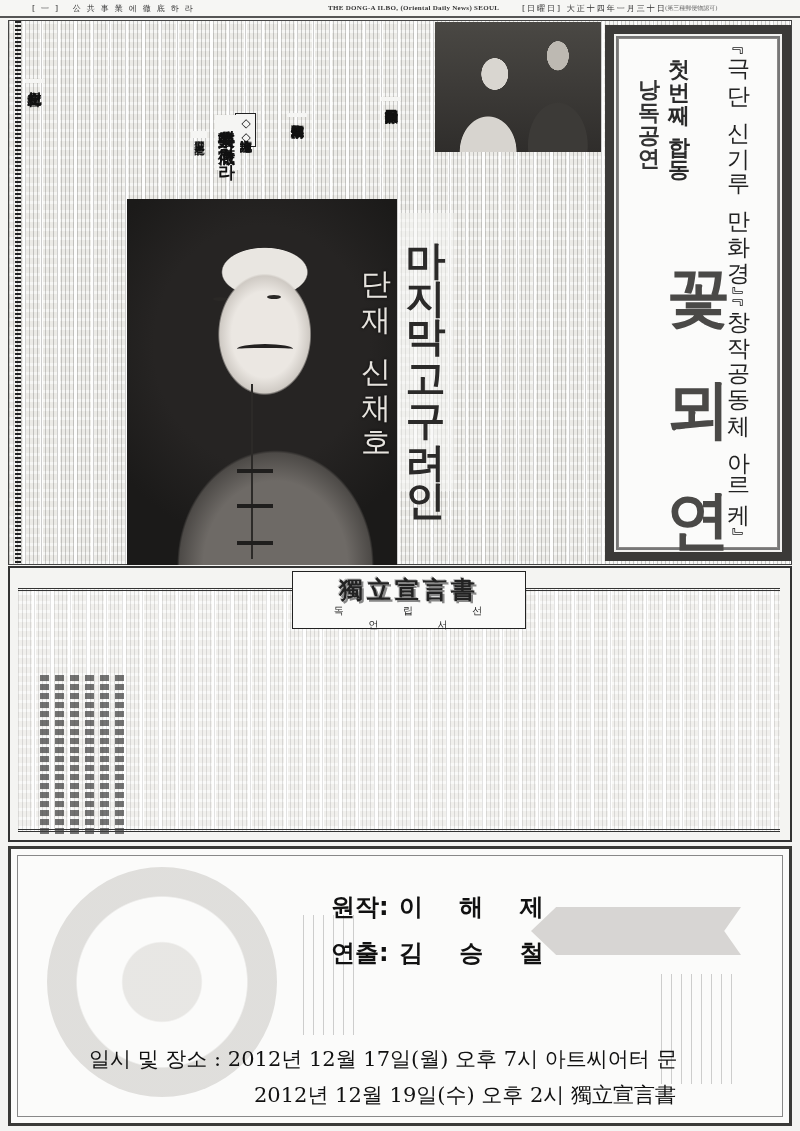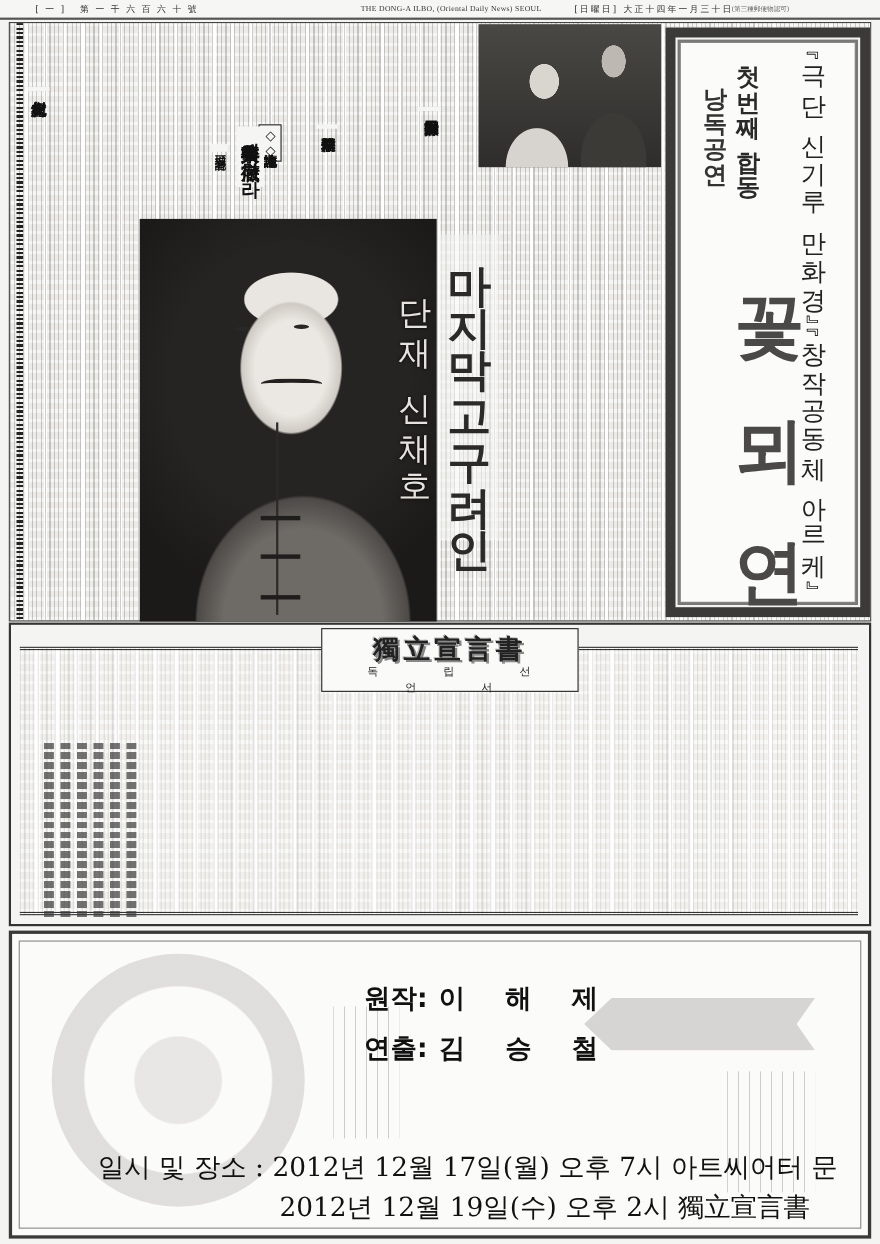--- a/index.html
+++ b/index.html
@@ -22,21 +22,21 @@
       repeating-linear-gradient(90deg, transparent 0px, transparent 14px, rgba(255,255,255,0.95) 14px, rgba(255,255,255,0.95) 18px);
   }
 
   
   .masthead {
     position: absolute; left: 0; top: 0; width: 800px; height: 18px;
     background: #f6f6f4; border-bottom: 2px solid #555;
     font-size: 8px; color: #333; display: flex; align-items: center;
   }
   .masthead .m-left { position: absolute; left: 32px; letter-spacing: 6px; }
-  .masthead .m-center { position: absolute; left: 328px; font-size: 7px; font-family: "Liberation Serif", serif; letter-spacing: 0.3px; }
+  .masthead .m-center { position: absolute; left: 328px; font-size: 7px; font-family: "Liberation Serif", serif; letter-spacing: 0.3px; font-weight: bold; }
   .masthead .m-right { position: absolute; left: 522px; letter-spacing: 2px; }
   .masthead .m-right2 { position: absolute; left: 665px; font-size: 6px; color: #666; }
 
   
   .top { position: absolute; left: 8px; top: 20px; width: 784px; height: 545px; border: 1px solid #444; }
   .top .leftrule { position: absolute; left: 6px; top: 0; width: 6px; height: 100%;
     background: repeating-linear-gradient(180deg,#222 0 2px,transparent 2px 4px); }
   .hdl {
     position: absolute; writing-mode: vertical-rl; font-weight: bold; color: #111;
     background: #f5f5f3; font-family: "DejaVu Serif", serif;
@@ -128,29 +128,29 @@
   .ghost-cols { position: absolute; left: 292px; top: 66px; width: 60px; height: 120px; opacity: 0.35;
     background: repeating-linear-gradient(90deg,#777 0 1px,transparent 1px 10px); }
   .ghost-cols.r { left: 650px; top: 125px; width: 80px; height: 110px; }
 
   .credit { position: absolute; font-family: "DejaVu Sans", sans-serif; font-size: 24px; font-weight: bold; color: #111; letter-spacing: 2px; }
   .credit .lbl { letter-spacing: 0; }
   .credit .val { letter-spacing: 14px; }
   .credit.author { left: 320px; top: 42px; }
   .credit.director { left: 320px; top: 88px; }
 
-  .sched { position: absolute; font-family: "DejaVu Serif", serif; font-size: 24px; color: #111; white-space: nowrap; }
+  .sched { position: absolute; font-family: "DejaVu Serif", serif; font-size: 21px; color: #111; white-space: nowrap; }
   .sched.l1 { left: 78px; top: 196px; }
   .sched.l2 { left: 243px; top: 232px; }
 </style>
 </head>
 <body>
 
 <div class="masthead">
-  <span class="m-left">[一]  第一千六百六十號</span>
+  <span class="m-left">[一]  公共事業에徹底하라</span>
   <span class="m-center">THE DONG-A ILBO, (Oriental Daily News) SEOUL</span>
   <span class="m-right">[日曜日] 大正十四年一月三十日</span>
   <span class="m-right2">(第三種郵便物認可)</span>
 </div>
 
 <div class="top newsprint">
   <div class="leftrule"></div>
 
   <div class="hdl sm" style="left:16px; top:58px;">仁川紀友會</div>
   <div class="hdl sm box" style="left:226px; top:92px; font-size:12px;">◇地方論壇◇</div>

